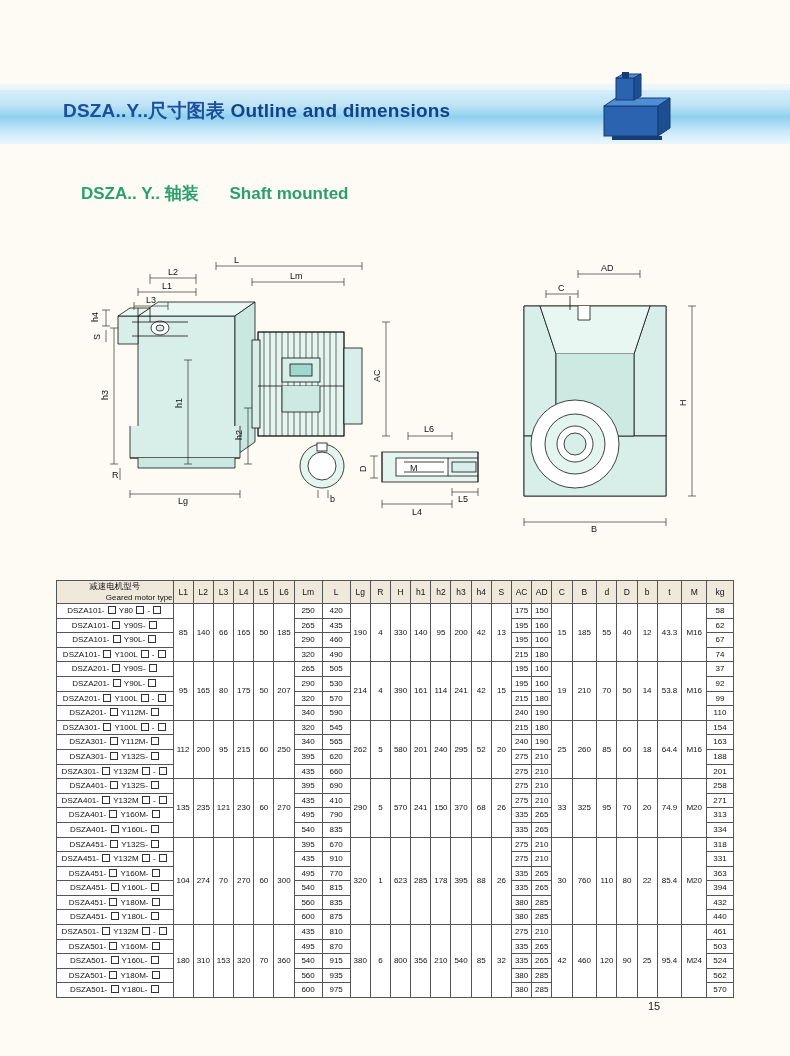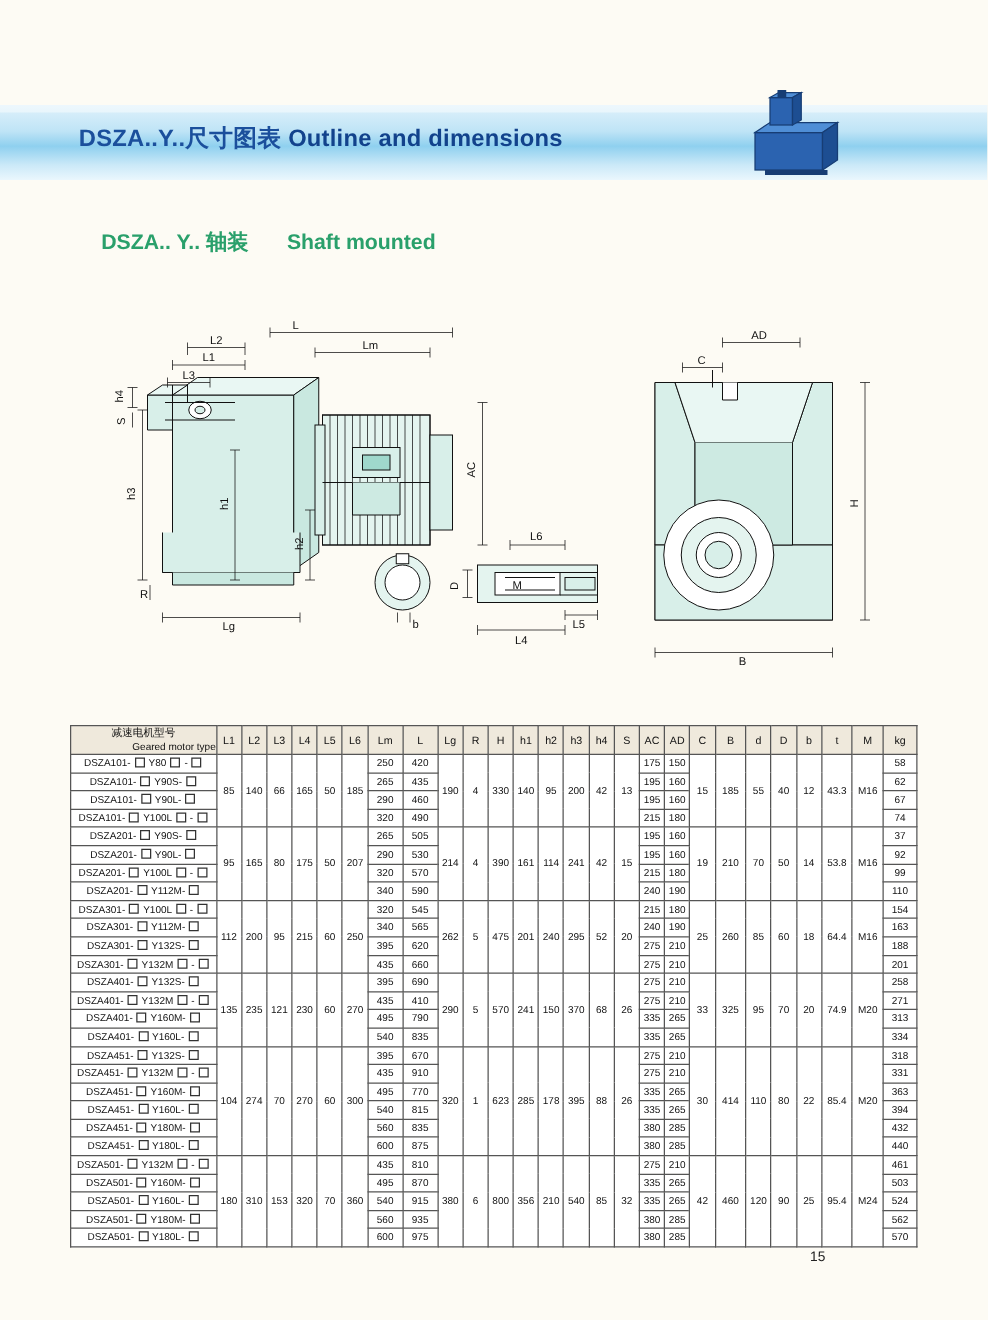--- a/index.html
+++ b/index.html
@@ -449,21 +449,21 @@
             <td rowspan="4">112</td>
             <td rowspan="4">200</td>
             <td rowspan="4">95</td>
             <td rowspan="4">215</td>
             <td rowspan="4">60</td>
             <td rowspan="4">250</td>
             <td class="lmcol">320</td>
             <td class="lcol">545</td>
             <td rowspan="4">262</td>
             <td rowspan="4">5</td>
-            <td rowspan="4">475</td>
+            <td rowspan="4">580</td>
             <td rowspan="4">201</td>
             <td rowspan="4">240</td>
             <td rowspan="4">295</td>
             <td rowspan="4">52</td>
             <td rowspan="4">20</td>
             <td>215</td>
             <td>180</td>
             <td rowspan="4">25</td>
             <td rowspan="4">260</td>
             <td rowspan="4">85</td>
@@ -564,21 +564,21 @@
             <td rowspan="6">1</td>
             <td rowspan="6">623</td>
             <td rowspan="6">285</td>
             <td rowspan="6">178</td>
             <td rowspan="6">395</td>
             <td rowspan="6">88</td>
             <td rowspan="6">26</td>
             <td>275</td>
             <td>210</td>
             <td rowspan="6">30</td>
-            <td rowspan="6">414</td>
+            <td rowspan="6">760</td>
             <td rowspan="6">110</td>
             <td rowspan="6">80</td>
             <td rowspan="6">22</td>
             <td rowspan="6">85.4</td>
             <td rowspan="6">M20</td>
             <td class="kg">318</td>
           </tr>
           <tr>
             <td class="type">DSZA451- <span class="box"></span>   Y132M <span class="box"></span> - <span class="box"></span></td>
             <td class="lmcol">435</td>

